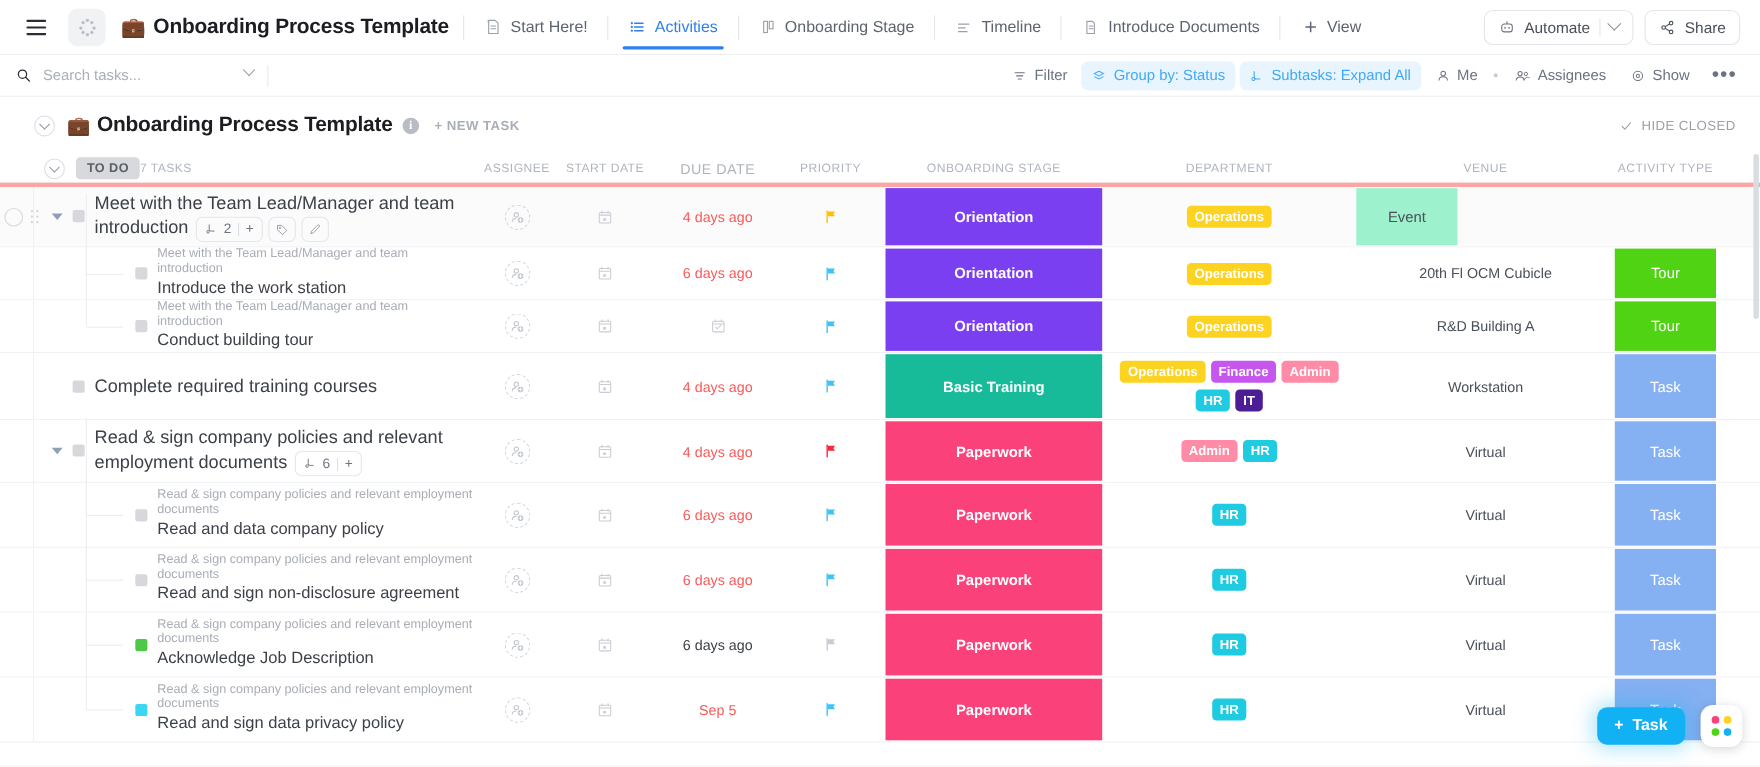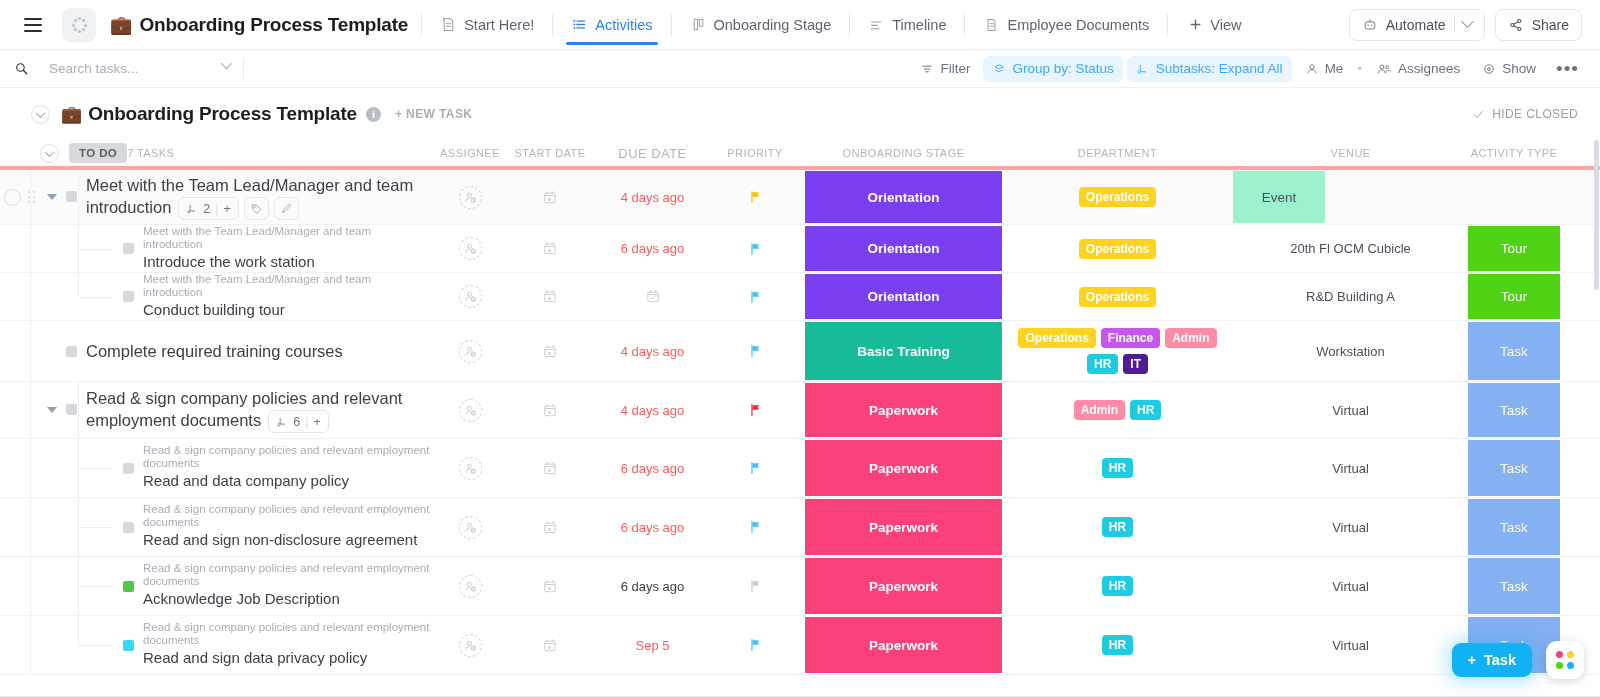--- a/index.html
+++ b/index.html
@@ -69,21 +69,21 @@
     font-size: 14px; color: #4a505a; cursor: pointer; background: #fff;
   }
   .pill .divline { width: 1px; height: 16px; background: #e3e5e9; }
   .chev { width: 9px; height: 9px; border-right: 1.6px solid #8b919c; border-bottom: 1.6px solid #8b919c; transform: rotate(45deg) translate(-2px,-2px); }
 
   
   .filterbar {
     height: 38px; width: 100%; display: flex; align-items: center;
     border-bottom: 1px solid #edeef0; background: #fff; padding: 0 14px;
   }
-  .searchbox { display: flex; gap: 20px; width: 215px; cursor: text; }
+  .searchbox { display: flex; gap: 10px; width: 215px; cursor: text; }
   .searchbox input {
     border: none; outline: none; font-size: 13.5px; color: #2a2e34;
     font-family: "Liberation Sans", sans-serif; width: 150px; background: transparent;
   }
   .searchbox input::placeholder { color: #a9aeb7; }
   .sb-chev { width: 8px; height: 8px; border-right: 1.6px solid #9aa0aa; border-bottom: 1.6px solid #9aa0aa; transform: rotate(45deg) translateY(-2px); margin-left: auto; cursor:pointer; }
   .vsep { width: 1px; height: 20px; background: #e8eaed; margin-left: 14px; }
 
   .fb-right { margin-left: auto; display: flex; align-items: center; gap: 4px; }
   .fbtn {
@@ -288,21 +288,21 @@
           <path d="M4 7h11M4 11h7M4 15h9" stroke="#9aa0aa" stroke-width="1.3" stroke-linecap="round"></path>
         </svg>
       <span>Timeline</span>
     </div>
     <div class="tabsep"></div>
     <div class="vtab">
       <svg class="vicon" viewBox="0 0 20 20">
           <path d="M6 4h6l2 2v11H6z" fill="none" stroke="#9aa0aa" stroke-width="1.2"></path>
           <path d="M8 9h5M8 12h5" stroke="#9aa0aa" stroke-width="1.1"></path>
         </svg>
-      <span>Employee Documents</span>
+      <span>Introduce Documents</span>
     </div>
     <div class="tabsep"></div>
     <div class="addview">
       <svg class="vicon" viewBox="0 0 20 20">
           <path d="M10 5v10M5 10h10" stroke="#5d6470" stroke-width="1.6" stroke-linecap="round"></path>
         </svg>
       <span>View</span>
     </div>
   </div>
 

